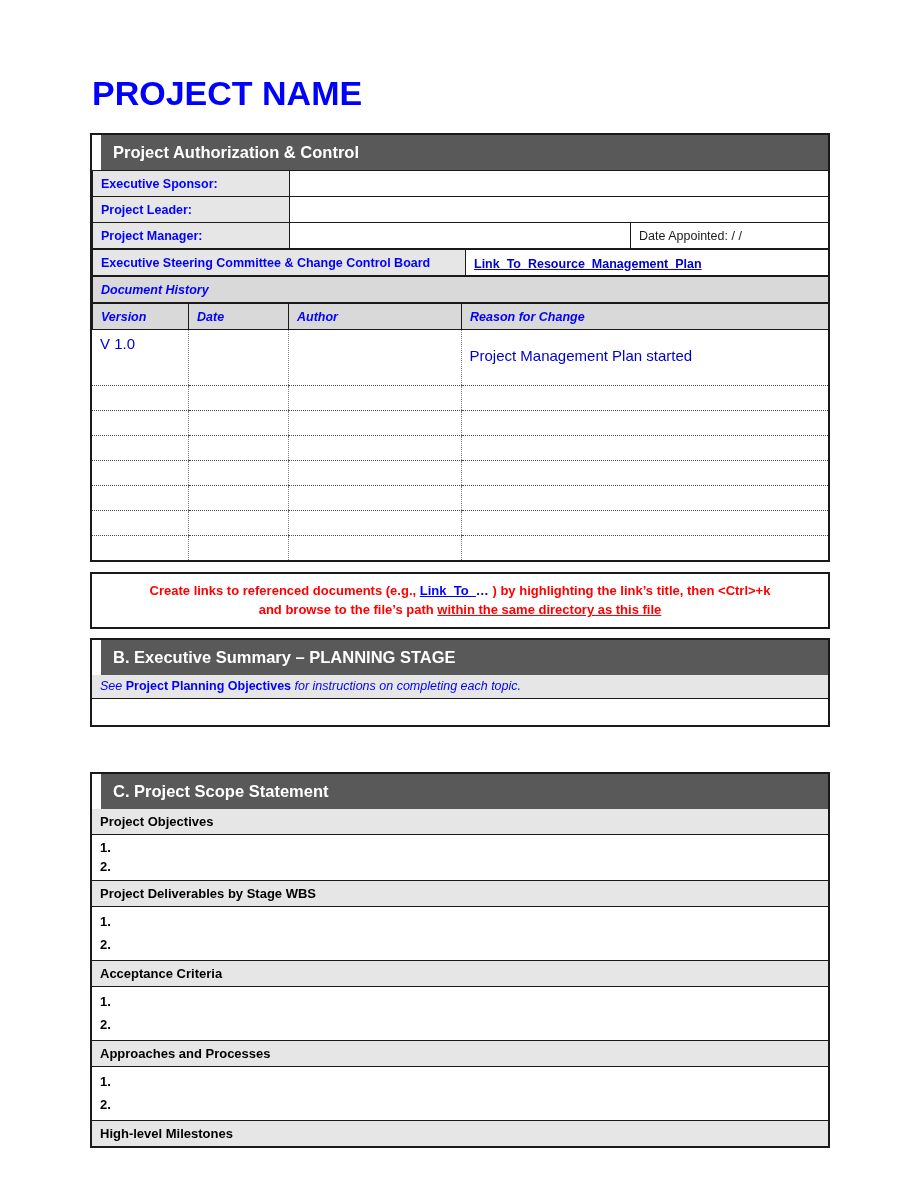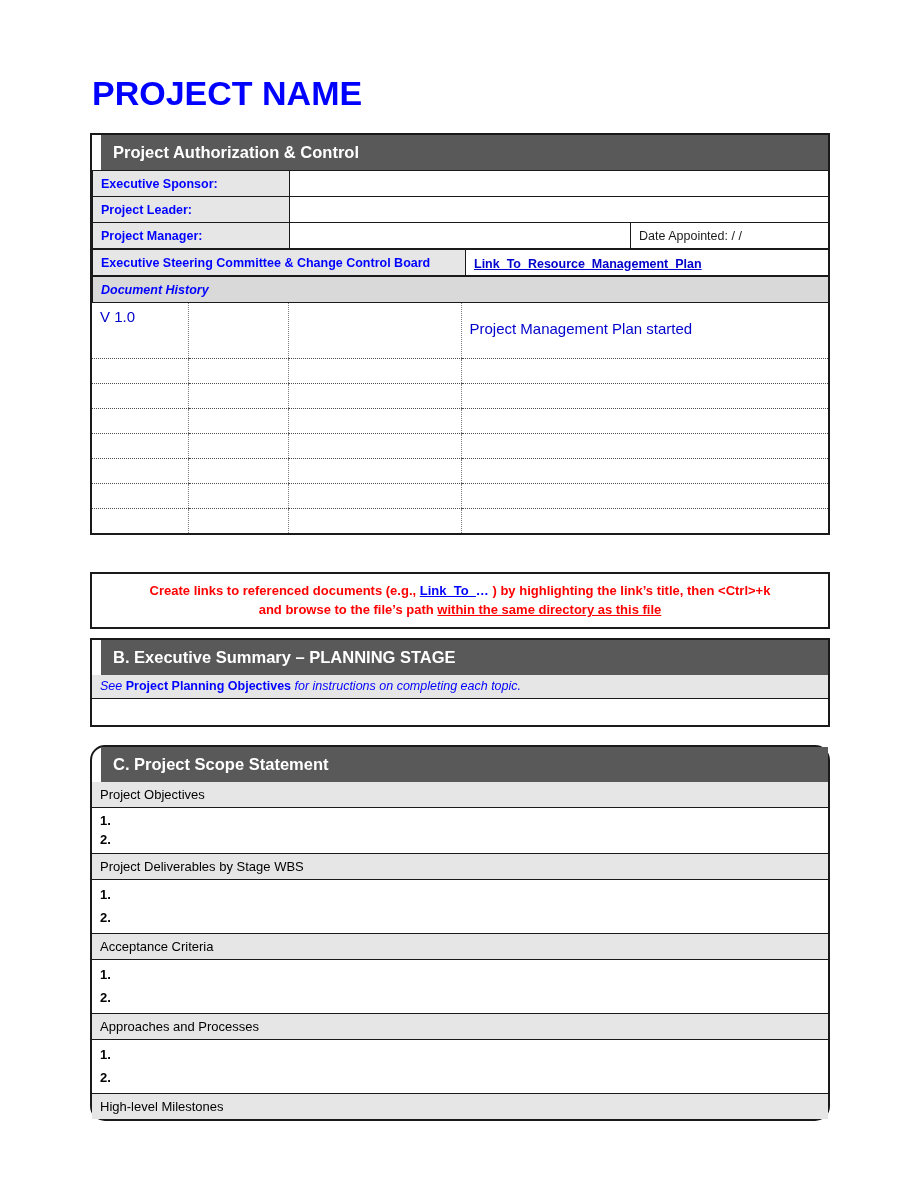--- a/index.html
+++ b/index.html
@@ -179,21 +179,21 @@
   .note-row b { font-style: normal; font-weight: bold; }
   .blank-row {
     background: #ffffff;
     height: 26px;
   }
 
   
   .c-sub {
     background: #E6E6E6;
     color: #000000;
-    font-weight: normal;
+    font-weight: bold;
     font-size: 13px;
     padding: 5px 0 5px 8px;
     border-top: 1px solid #1a1a1a;
     border-bottom: 1px solid #1a1a1a;
     box-sizing: border-box;
     white-space: nowrap;
   }
   .c-items {
     background: #ffffff;
     padding: 3px 0 4px 8px;
@@ -261,20 +261,36 @@
       <colgroup>
         <col style="width:736px">
       </colgroup>
       <tbody>
         <tr>
           <td class="dochist">Document History</td>
         </tr>
       </tbody>
     </table>
 
+    <table class="grid">
+      <colgroup>
+        <col style="width:96px">
+        <col style="width:100px">
+        <col style="width:173px">
+        <col style="width:367px">
+      </colgroup>
+      <tbody>
+        <tr>
+          <td class="hdr-cell">Version</td>
+          <td class="hdr-cell">Date</td>
+          <td class="hdr-cell">Author</td>
+          <td class="hdr-cell">Reason for Change</td>
+        </tr>
+      </tbody>
+    </table>
 
     <table class="hist">
       <colgroup>
         <col style="width:96px">
         <col style="width:100px">
         <col style="width:173px">
         <col style="width:367px">
       </colgroup>
       <tbody>
         <tr class="tall">
@@ -401,21 +417,21 @@
   </div>
 
   <div class="block" style="top:638px;">
     <div class="bar">B.  Executive Summary – PLANNING STAGE</div>
     <div class="note-row">
       <span>See </span><b>Project Planning Objectives</b><span> for instructions on completing each topic.</span>
     </div>
     <div class="blank-row"></div>
   </div>
 
-  <div class="block" style="top:745px;border-radius:15px;">
+  <div class="block" style="top:772px;">
     <div class="bar">C.  Project Scope Statement</div>
 
     <div class="c-sub" style="border-top:none;">Project Objectives</div>
     <div class="c-items">
       <div>1.</div>
       <div>2.</div>
     </div>
 
     <div class="c-sub">Project Deliverables by Stage WBS</div>
     <div class="c-items roomy">

